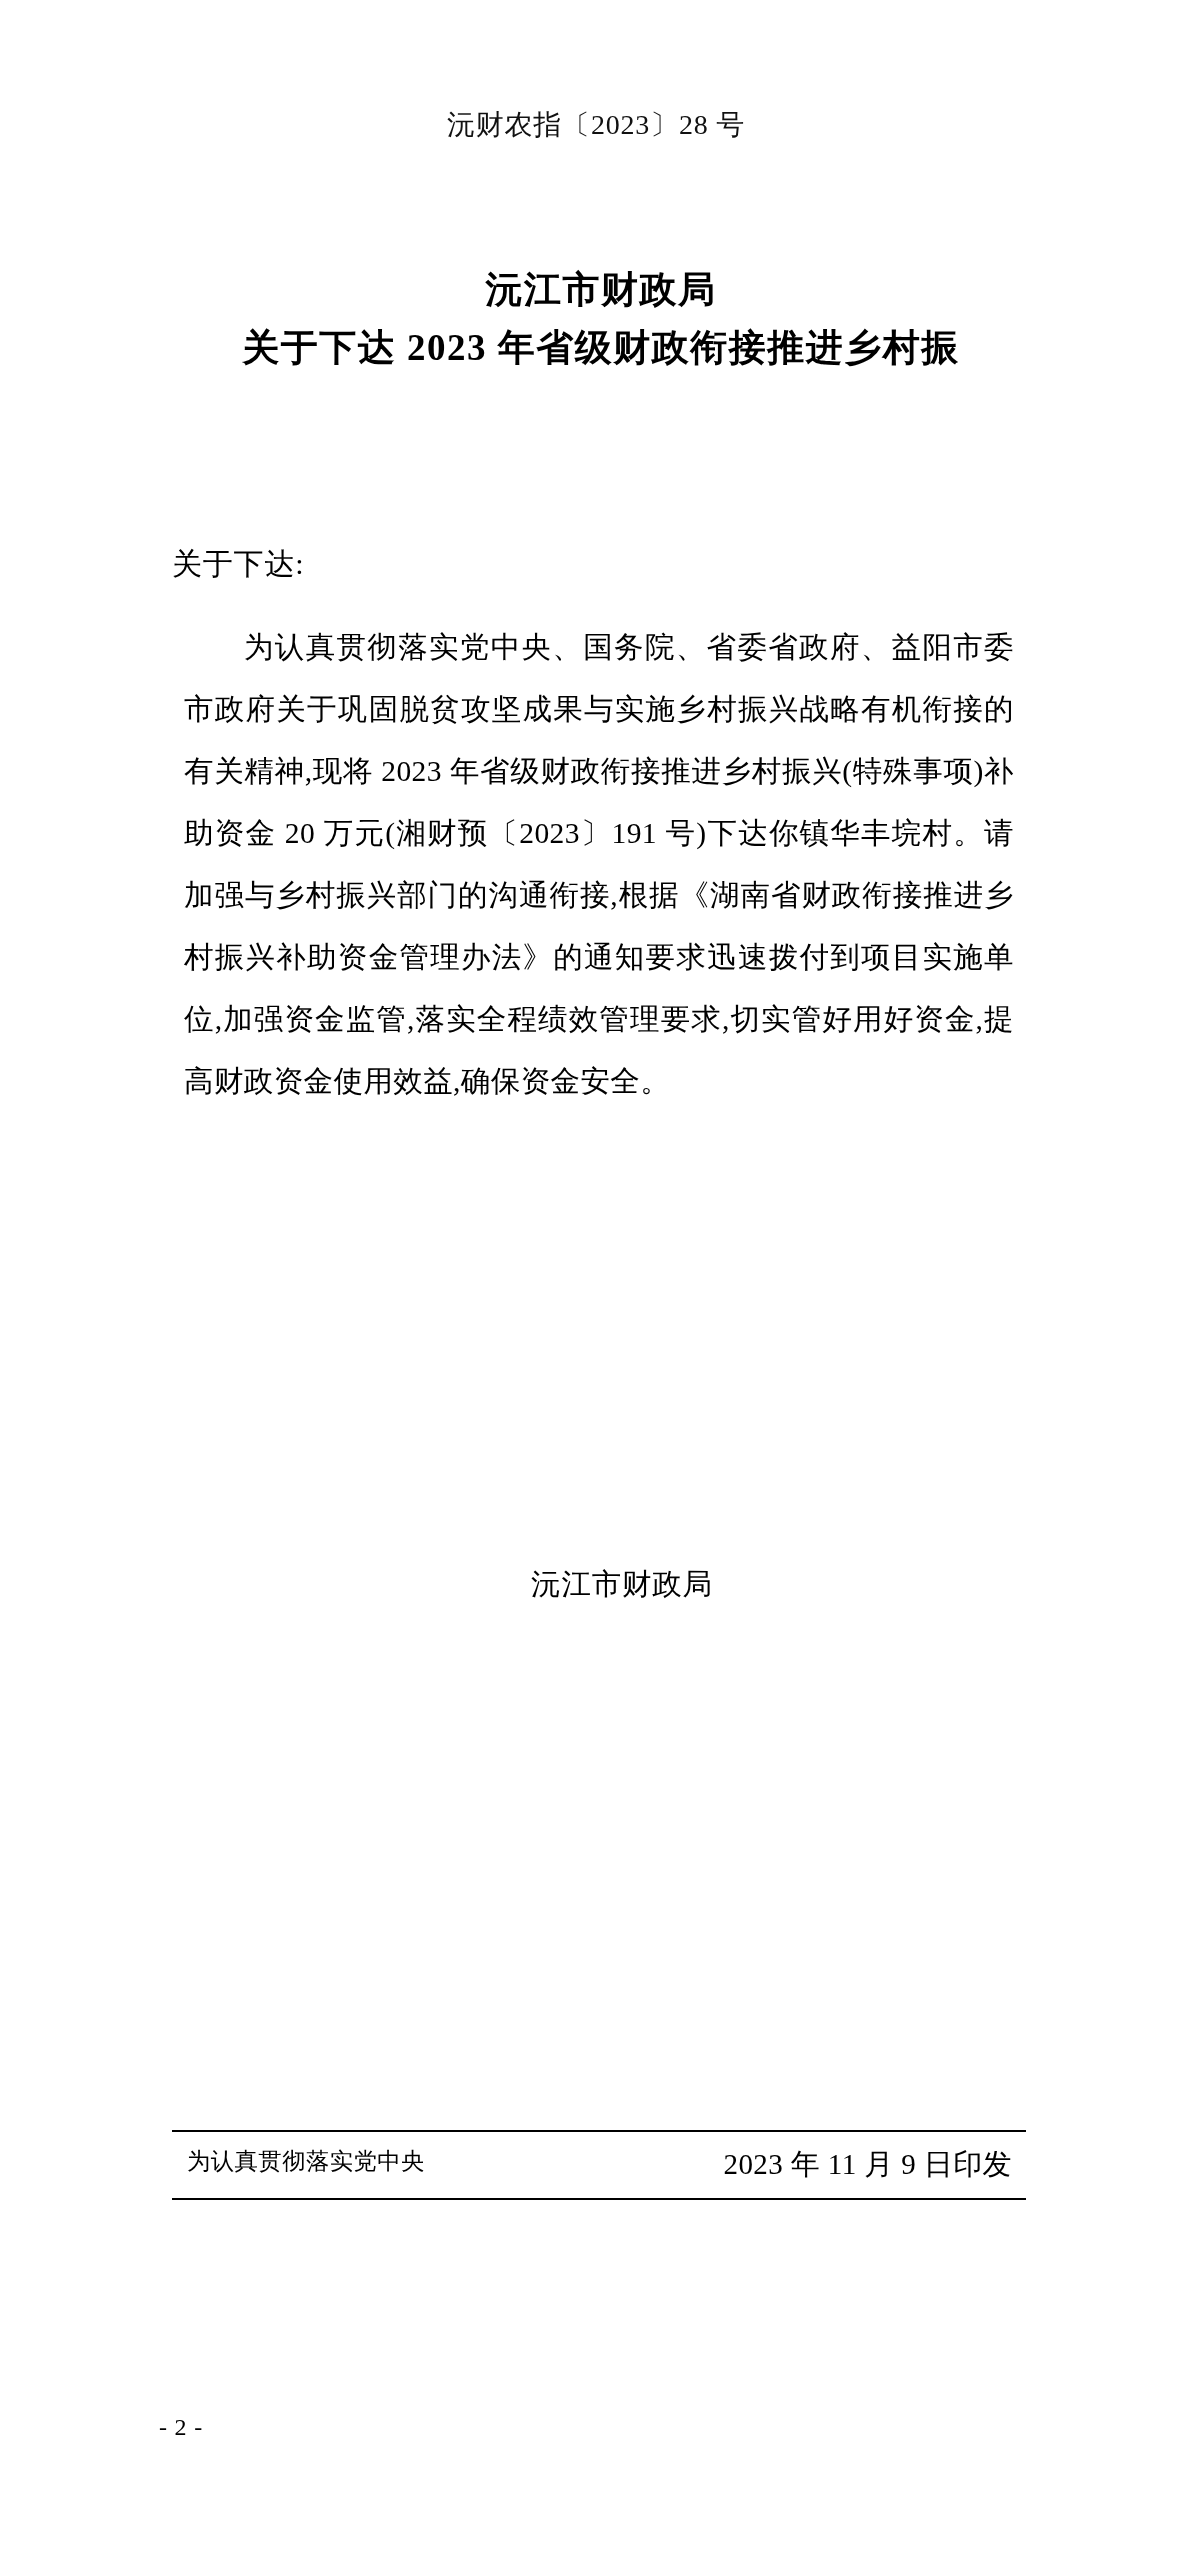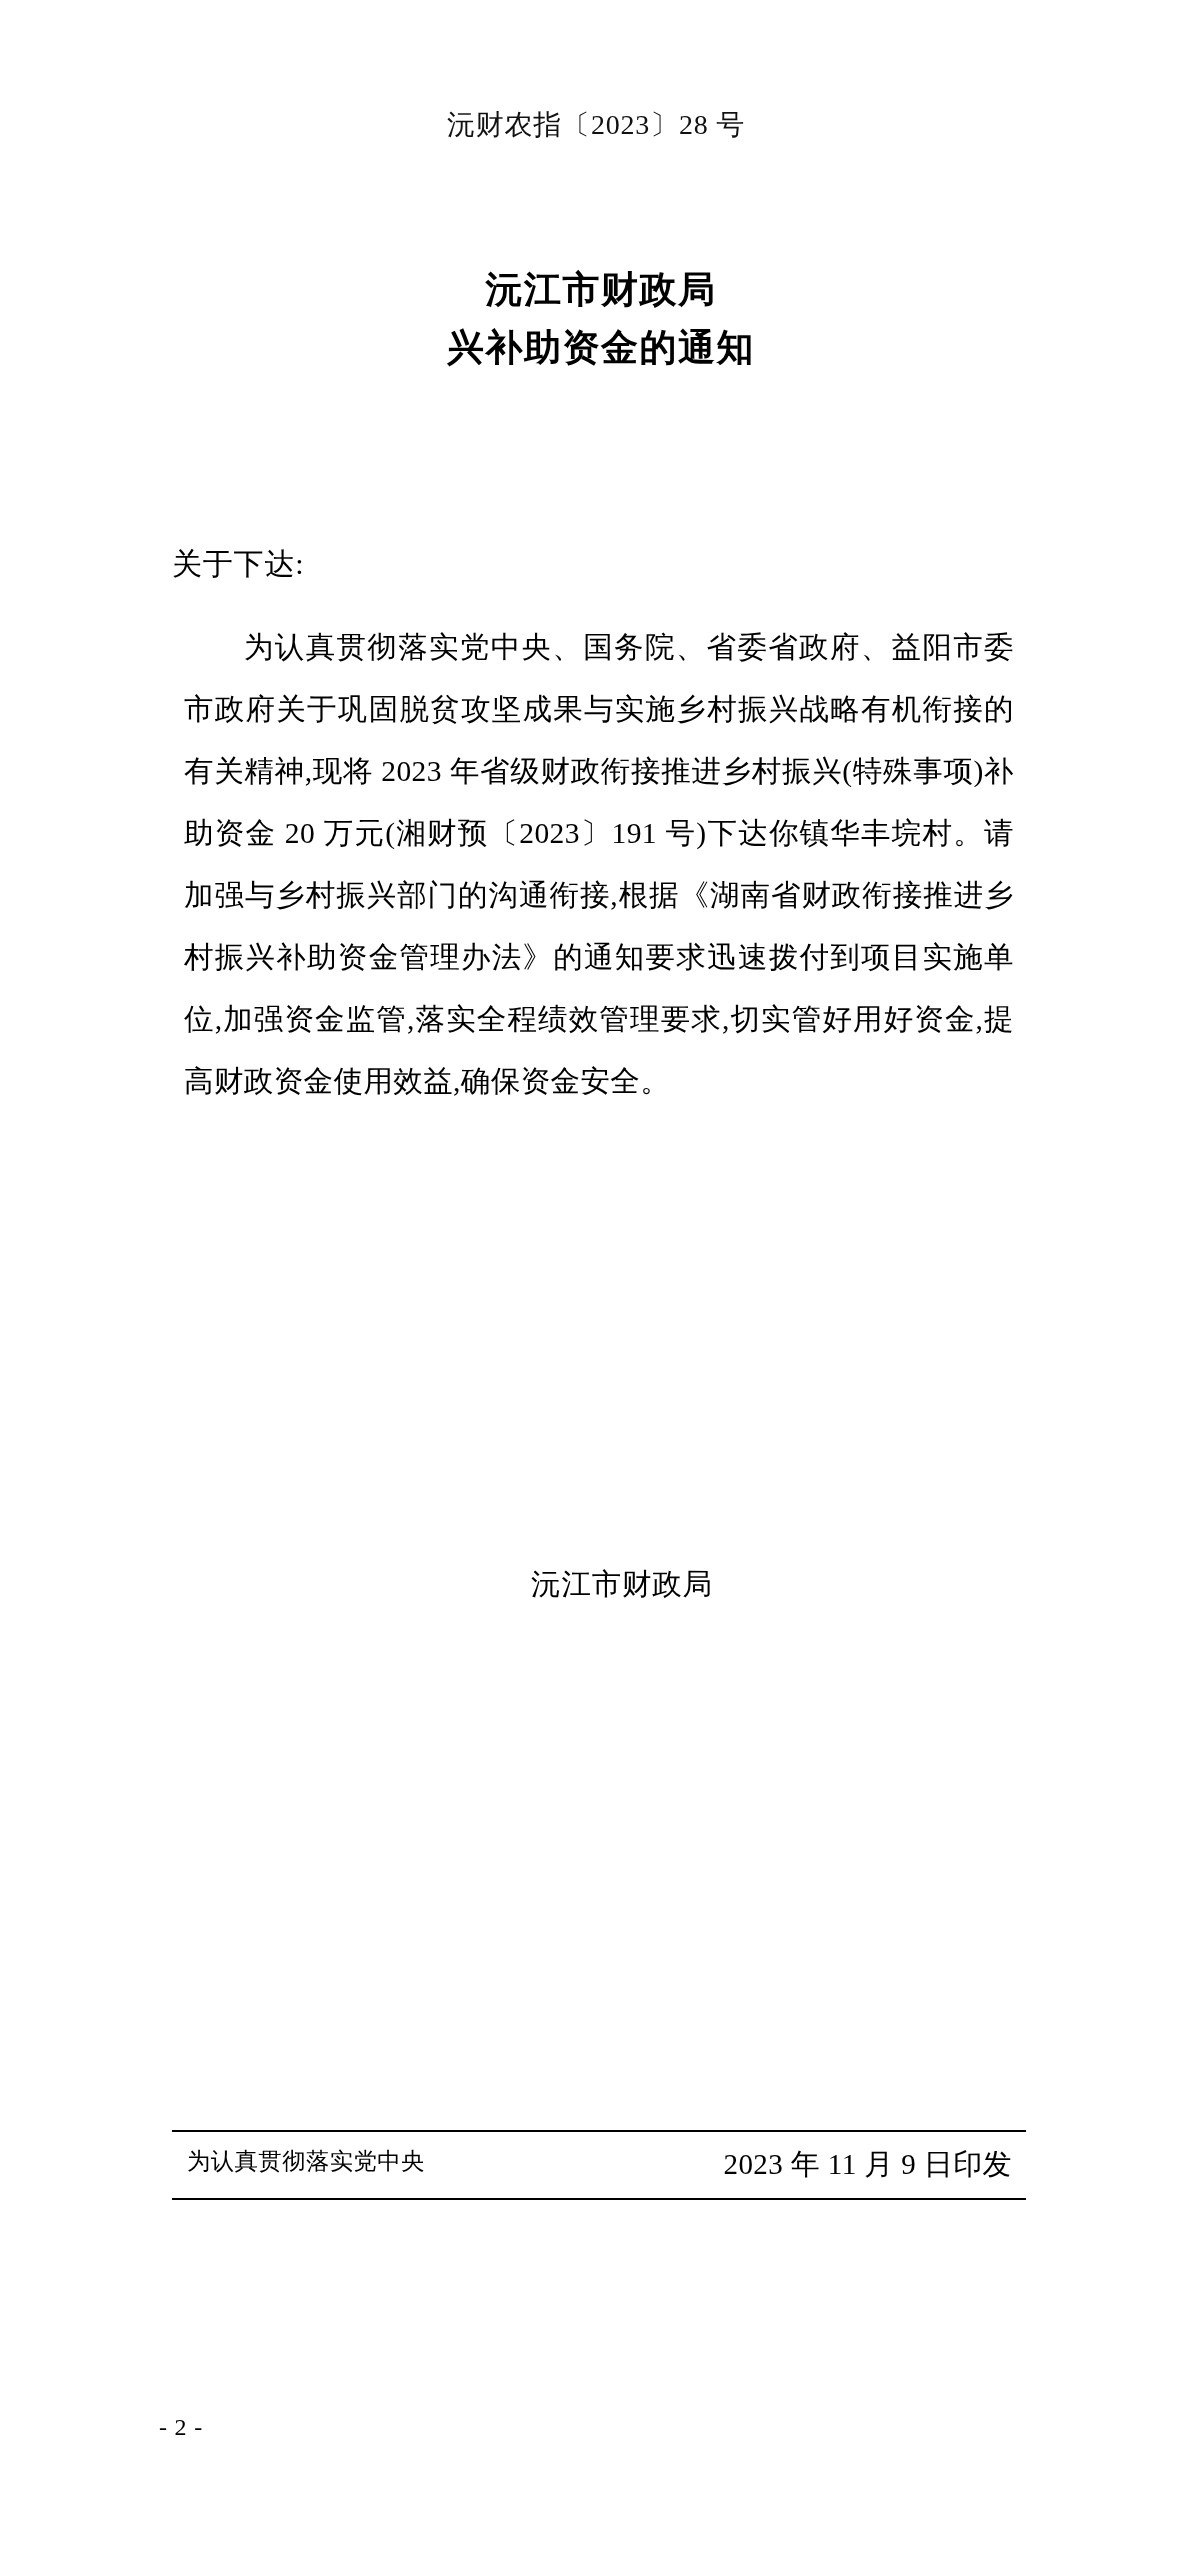--- a/index.html
+++ b/index.html
@@ -140,21 +140,21 @@
 </style>
 </head>
 <body>
 
 <div class="page">
 
   <div class="doc-number">沅财农指〔2023〕28 号</div>
 
   <div class="title-block">
     <div class="title-line">沅江市财政局</div>
-    <div class="title-line">兴补助资金的通知</div>
+    <div class="title-line">关于下达 2023 年省级财政衔接推进乡村振</div>
   </div>
 
   <div class="salutation">关于下达:</div>
 
   <div class="body-text">
     <p>为认真贯彻落实党中央、国务院、省委省政府、益阳市委市政府关于巩固脱贫攻坚成果与实施乡村振兴战略有机衔接的有关精神,现将 2023 年省级财政衔接推进乡村振兴(特殊事项)补助资金 20 万元(湘财预〔2023〕191 号)下达你镇华丰垸村。请加强与乡村振兴部门的沟通衔接,根据《湖南省财政衔接推进乡村振兴补助资金管理办法》的通知要求迅速拨付到项目实施单位,加强资金监管,落实全程绩效管理要求,切实管好用好资金,提高财政资金使用效益,确保资金安全。</p>
   </div>
 
   <div class="signature">
     <div class="sig-line">沅江市财政局</div>

